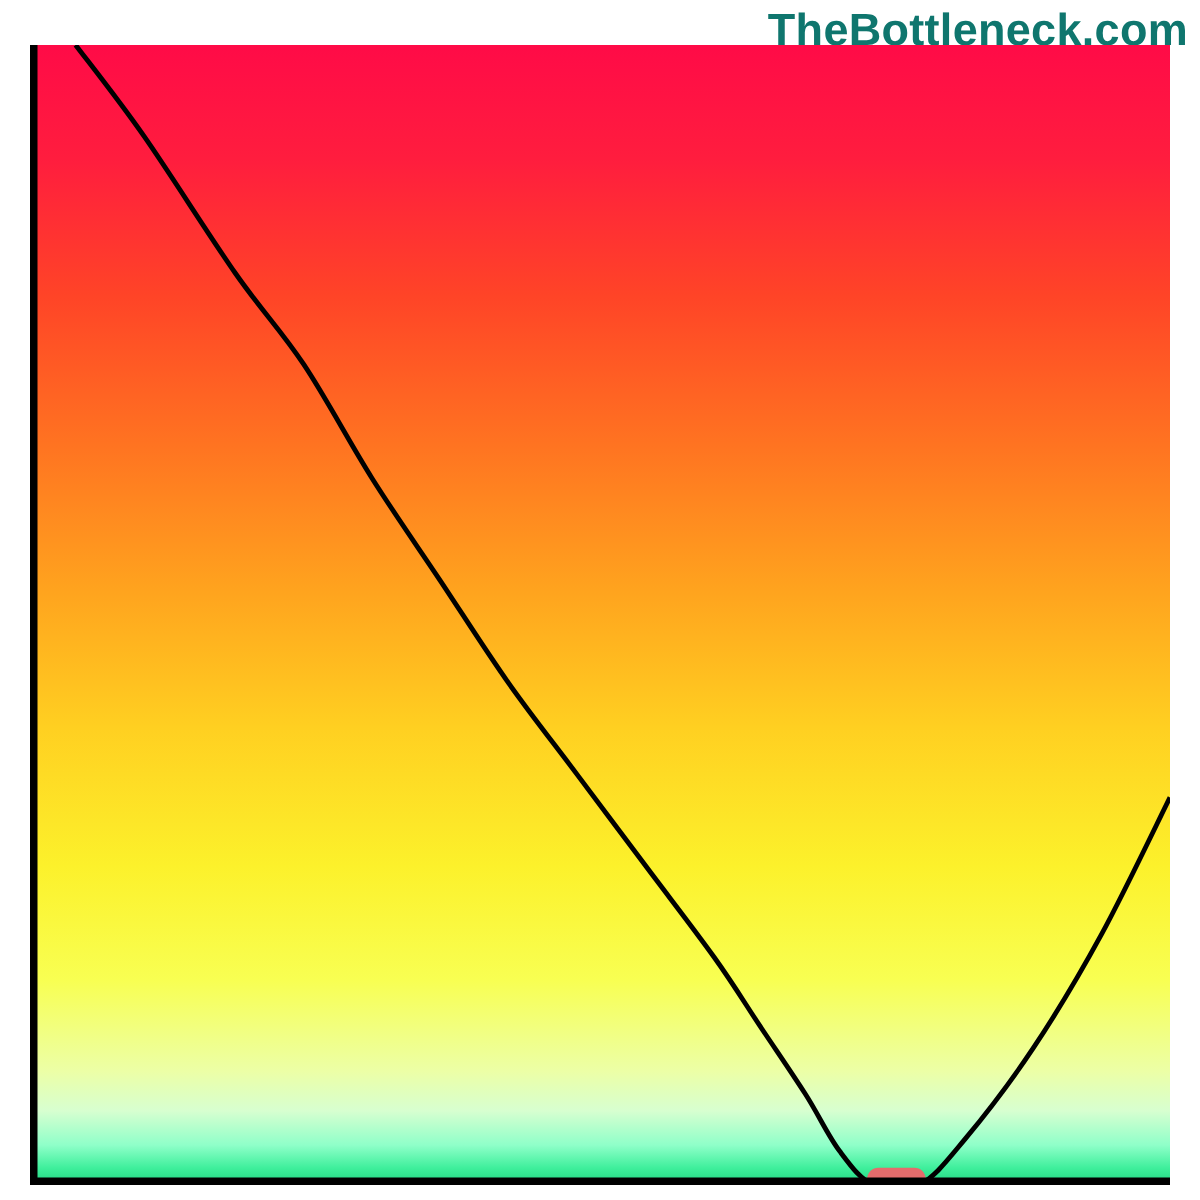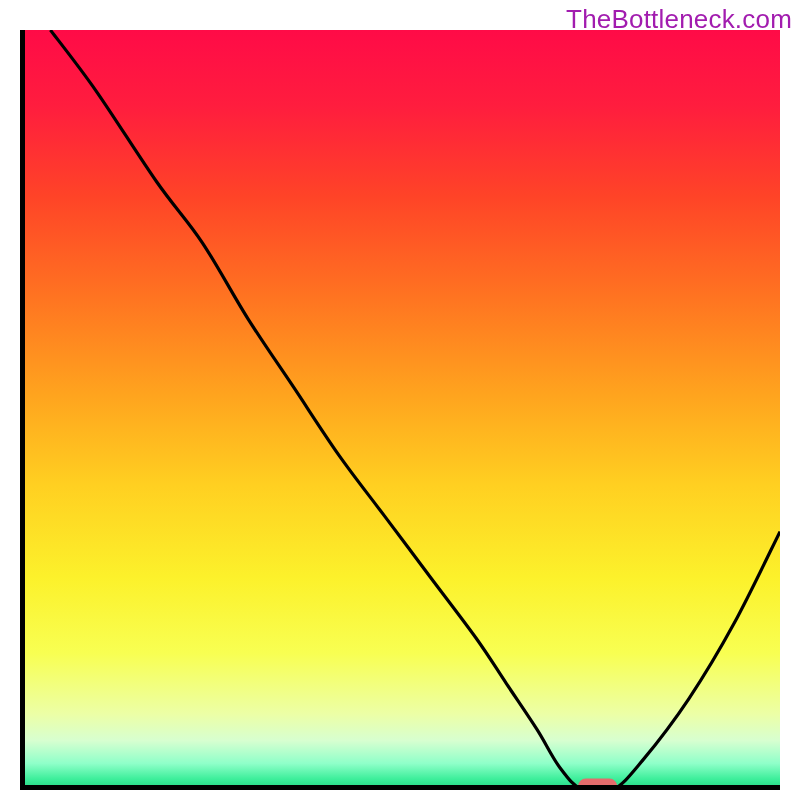--- a/index.html
+++ b/index.html
@@ -12,23 +12,23 @@
   }
   .container {
     position: relative;
     width: 800px;
     height: 800px;
   }
   .attribution {
     position: absolute;
     top: 4px;
     right: 8px;
-    font-size: 26px;
-    font-weight: 400;
-    color: #a21caf;
+    font-size: 30px;
+    font-weight: 700;
+    color: #0f766e;
     letter-spacing: 0.2px;
   }
   .plot {
     position: absolute;
     left: 20px;
     top: 30px;
     width: 760px;
     height: 760px;
   }
   svg { display: block; }

